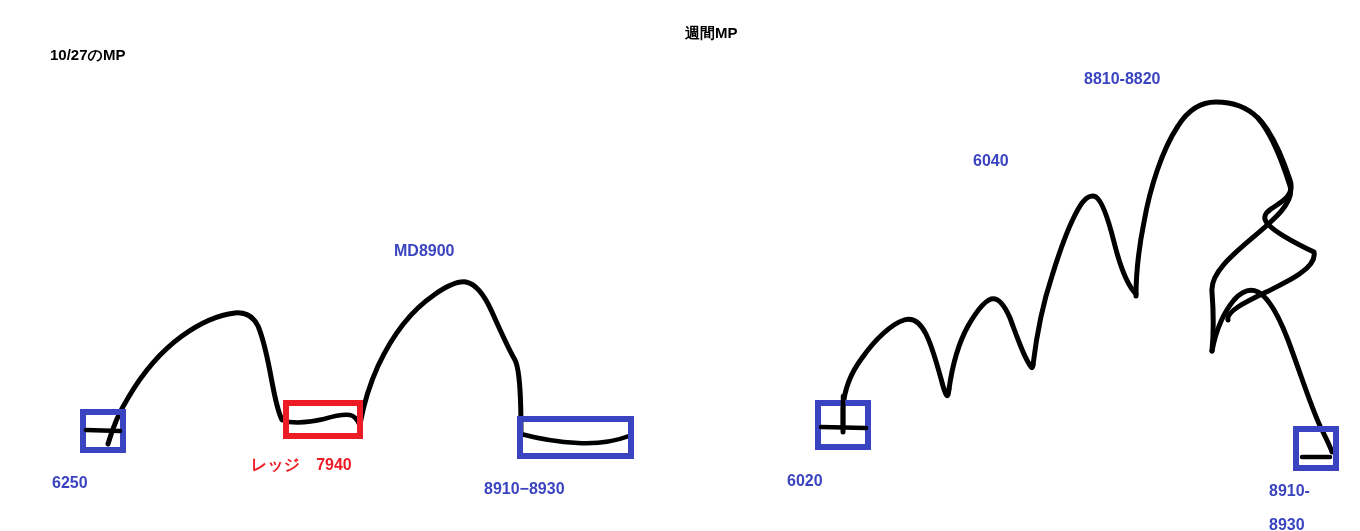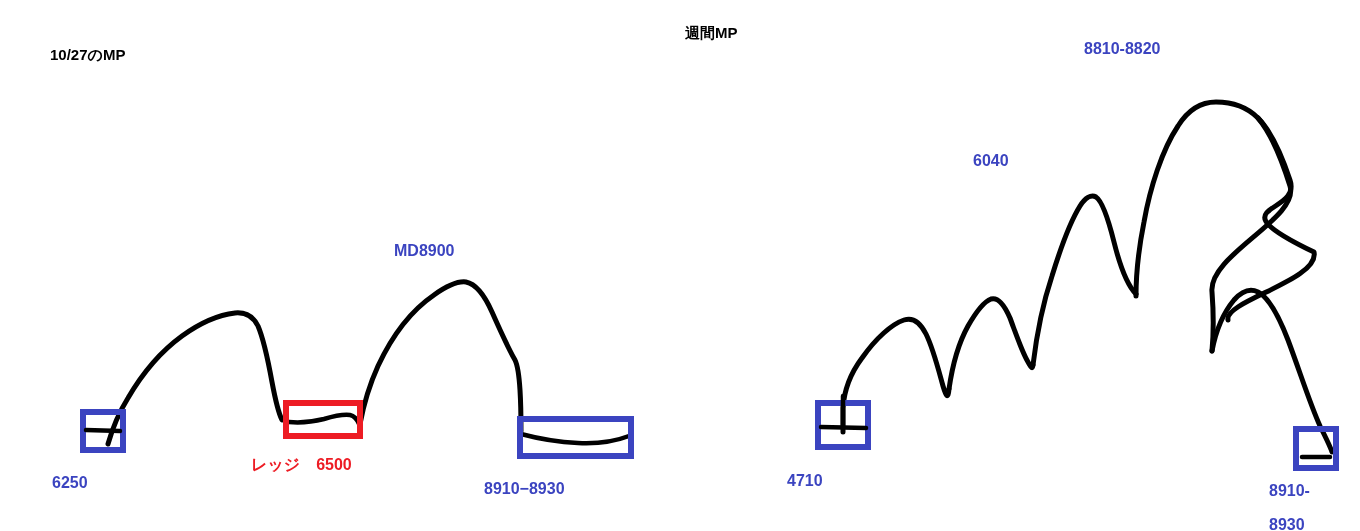--- a/index.html
+++ b/index.html
@@ -140,21 +140,21 @@
 
       <rect class="box-red" x="286" y="403" width="74" height="33"></rect>
 
       <rect class="box-blue" x="520" y="419" width="111" height="37"></rect>
     </svg>
 
     <div class="annot" style="left:394px; top:240px;">MD8900</div>
 
     <div class="annot" style="left:52px; top:472px;">6250</div>
 
-    <div class="annot-red" style="left:251px; top:455px;">レッジ　6500</div>
+    <div class="annot-red" style="left:251px; top:455px;">レッジ　7940</div>
 
     <div class="annot" style="left:484px; top:478px;">8910−8930</div>
   </div>
 
   <div class="panel" id="panel-right">
 
     <div class="panel-title" id="title-right">週間MP</div>
 
     <svg class="profile" viewBox="0 0 680 531">
 
@@ -202,25 +202,25 @@
                C 646 438, 650 446, 652 452"></path>
 
       <rect class="box-blue" x="138" y="403" width="50" height="44"></rect>
       <path class="curve-thin" d="M 141 427 L 186 428"></path>
       <path class="curve-thin" d="M 163 396 L 163 428"></path>
 
       <rect class="box-blue" x="616" y="429" width="40" height="39"></rect>
       <path class="curve-thin" d="M 622 457 L 650 457"></path>
     </svg>
 
-    <div class="annot" style="left:404px; top:38px;">8810-8820</div>
+    <div class="annot" style="left:404px; top:68px;">8810-8820</div>
 
     <div class="annot" style="left:293px; top:150px;">6040</div>
 
-    <div class="annot" style="left:107px; top:470px;">4710</div>
+    <div class="annot" style="left:107px; top:470px;">6020</div>
 
     <div class="annot-stack" style="left:589px; top:474px;">
       <div>8910-</div>
       <div>8930</div>
     </div>
   </div>
 
 </div>
 
 </body></html>

